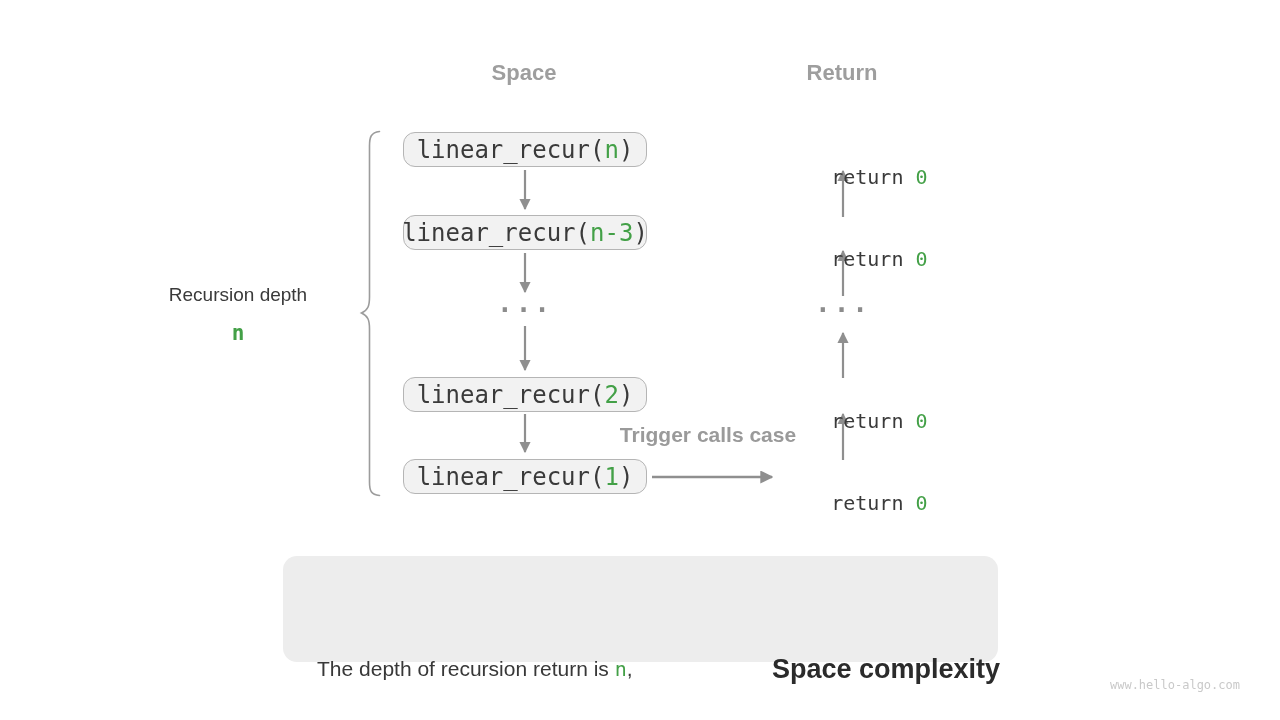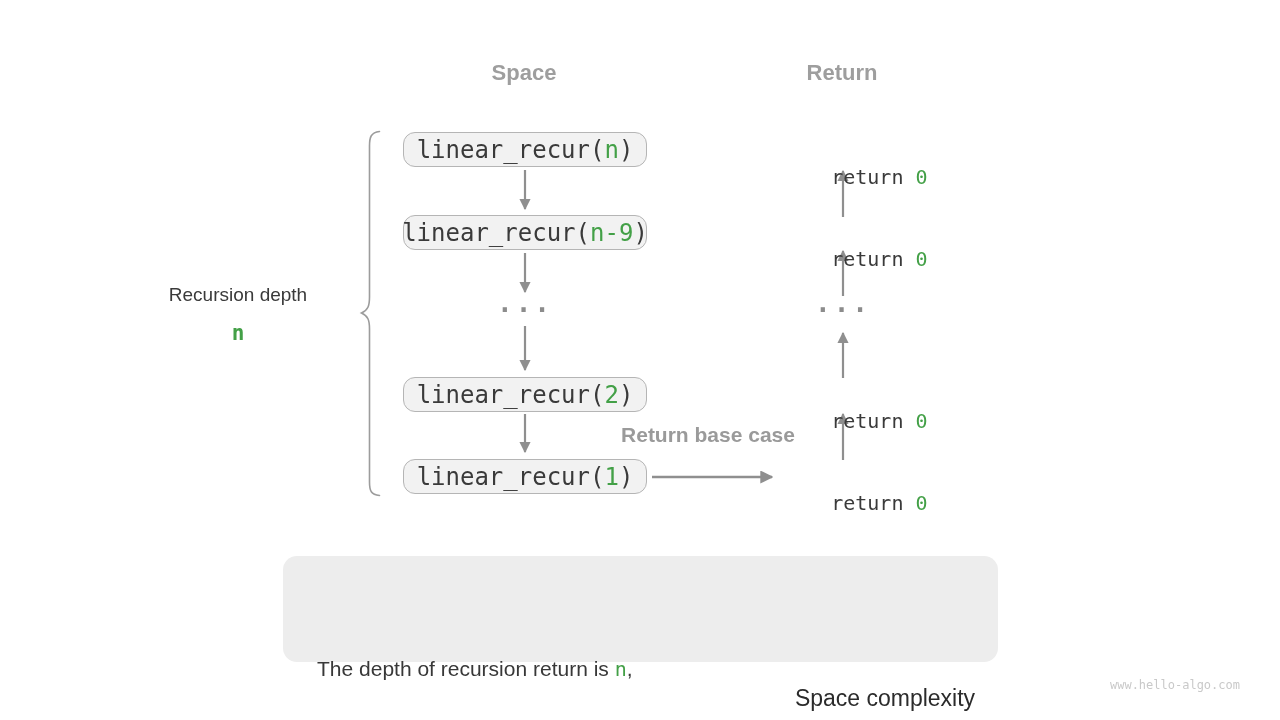--- a/index.html
+++ b/index.html
@@ -51,21 +51,21 @@
     left:594px;top:423px;width:228px;text-align:center;
     font-size:21px;font-weight:bold;color:#9a9a9a;
   }
 
   .overlay{position:absolute;left:0;top:0;pointer-events:none;}
 
   .sumbox{left:283px;top:556px;width:715px;height:106px;background:#ededed;border-radius:14px;}
   .sumleft{left:317px;top:574px;font-size:21px;color:#383838;line-height:38px;white-space:pre;}
   .sumleft .mono{font-size:20px;}
   .sumright{left:772px;top:574px;width:226px;text-align:center;line-height:38px;white-space:pre;}
-  .sr-title{font-size:23px;font-weight:normal;color:#2b2b2b;margin-top:29px;}
+  .sr-title{font-size:27px;font-weight:bold;color:#2b2b2b;}
 
   .watermark{
     right:40px;top:678px;font-family:"DejaVu Sans Mono", monospace;
     font-size:12px;color:#c9c9c9;
   }
 </style>
 </head>
 <body>
 
 <div class="stage">
@@ -97,21 +97,21 @@
   <div class="abs col-header call-header">Space</div>
   <div class="abs col-header ret-header">Return</div>
 
   <div class="abs depth-title">Recursion depth</div>
   <div class="abs depth-value">n</div>
 
   <div class="abs cbox cb1">
     <span>linear_recur(</span><span class="green">n</span><span>)</span>
   </div>
   <div class="abs cbox cb2">
-    <span>linear_recur(</span><span class="green">n-9</span><span>)</span>
+    <span>linear_recur(</span><span class="green">n-3</span><span>)</span>
   </div>
   <div class="abs cbox cb3">
     <span>linear_recur(</span><span class="green">2</span><span>)</span>
   </div>
   <div class="abs cbox cb4">
     <span>linear_recur(</span><span class="green">1</span><span>)</span>
   </div>
 
   <div class="abs dots dots-call">···</div>
   <div class="abs dots dots-ret">···</div>
@@ -122,21 +122,21 @@
   <div class="abs rrow rr2">
     <span>return </span><span class="green">0</span>
   </div>
   <div class="abs rrow rr3">
     <span>return </span><span class="green">0</span>
   </div>
   <div class="abs rrow rr4">
     <span>return </span><span class="green">0</span>
   </div>
 
-  <div class="abs trigger">Return base case</div>
+  <div class="abs trigger">Trigger calls case</div>
 
   <div class="abs sumbox"></div>
   <div class="abs sumleft">
     <div><span>The depth of recursion return is </span><span class="mono green">n</span><span>,</span></div>
     
   </div>
   <div class="abs sumright">
     <div class="sr-title">Space complexity</div>
     
   </div>

